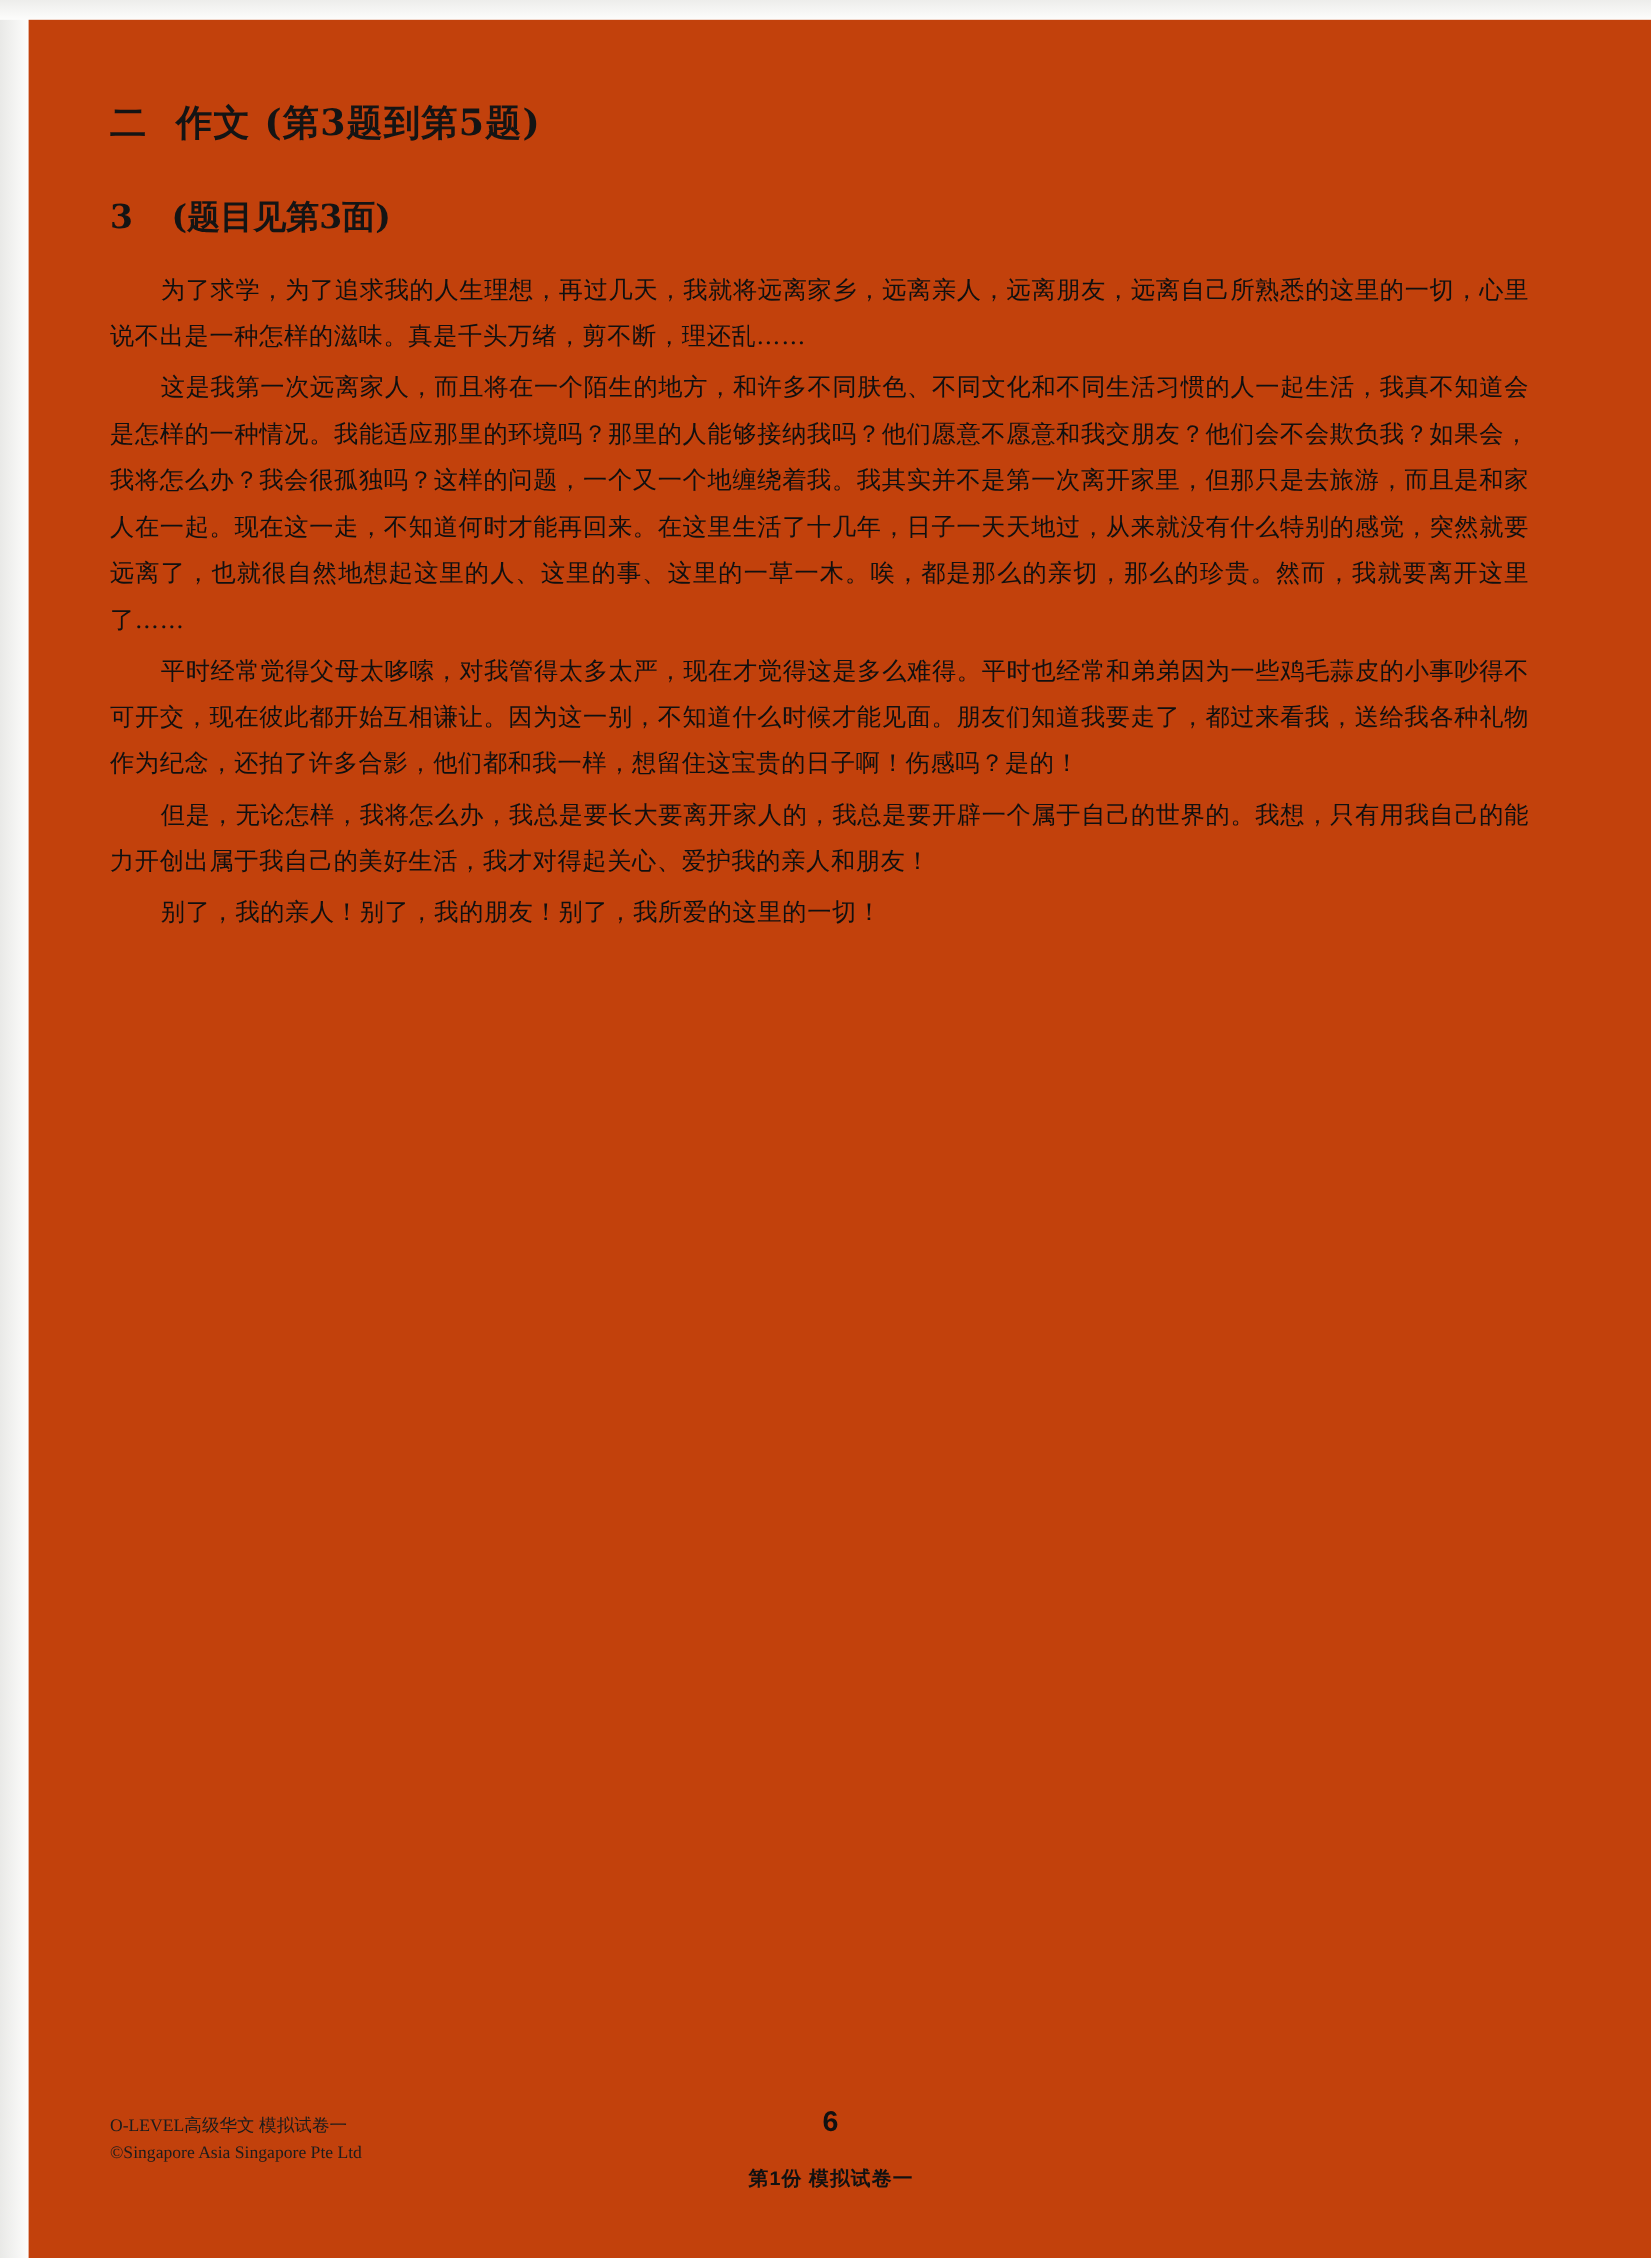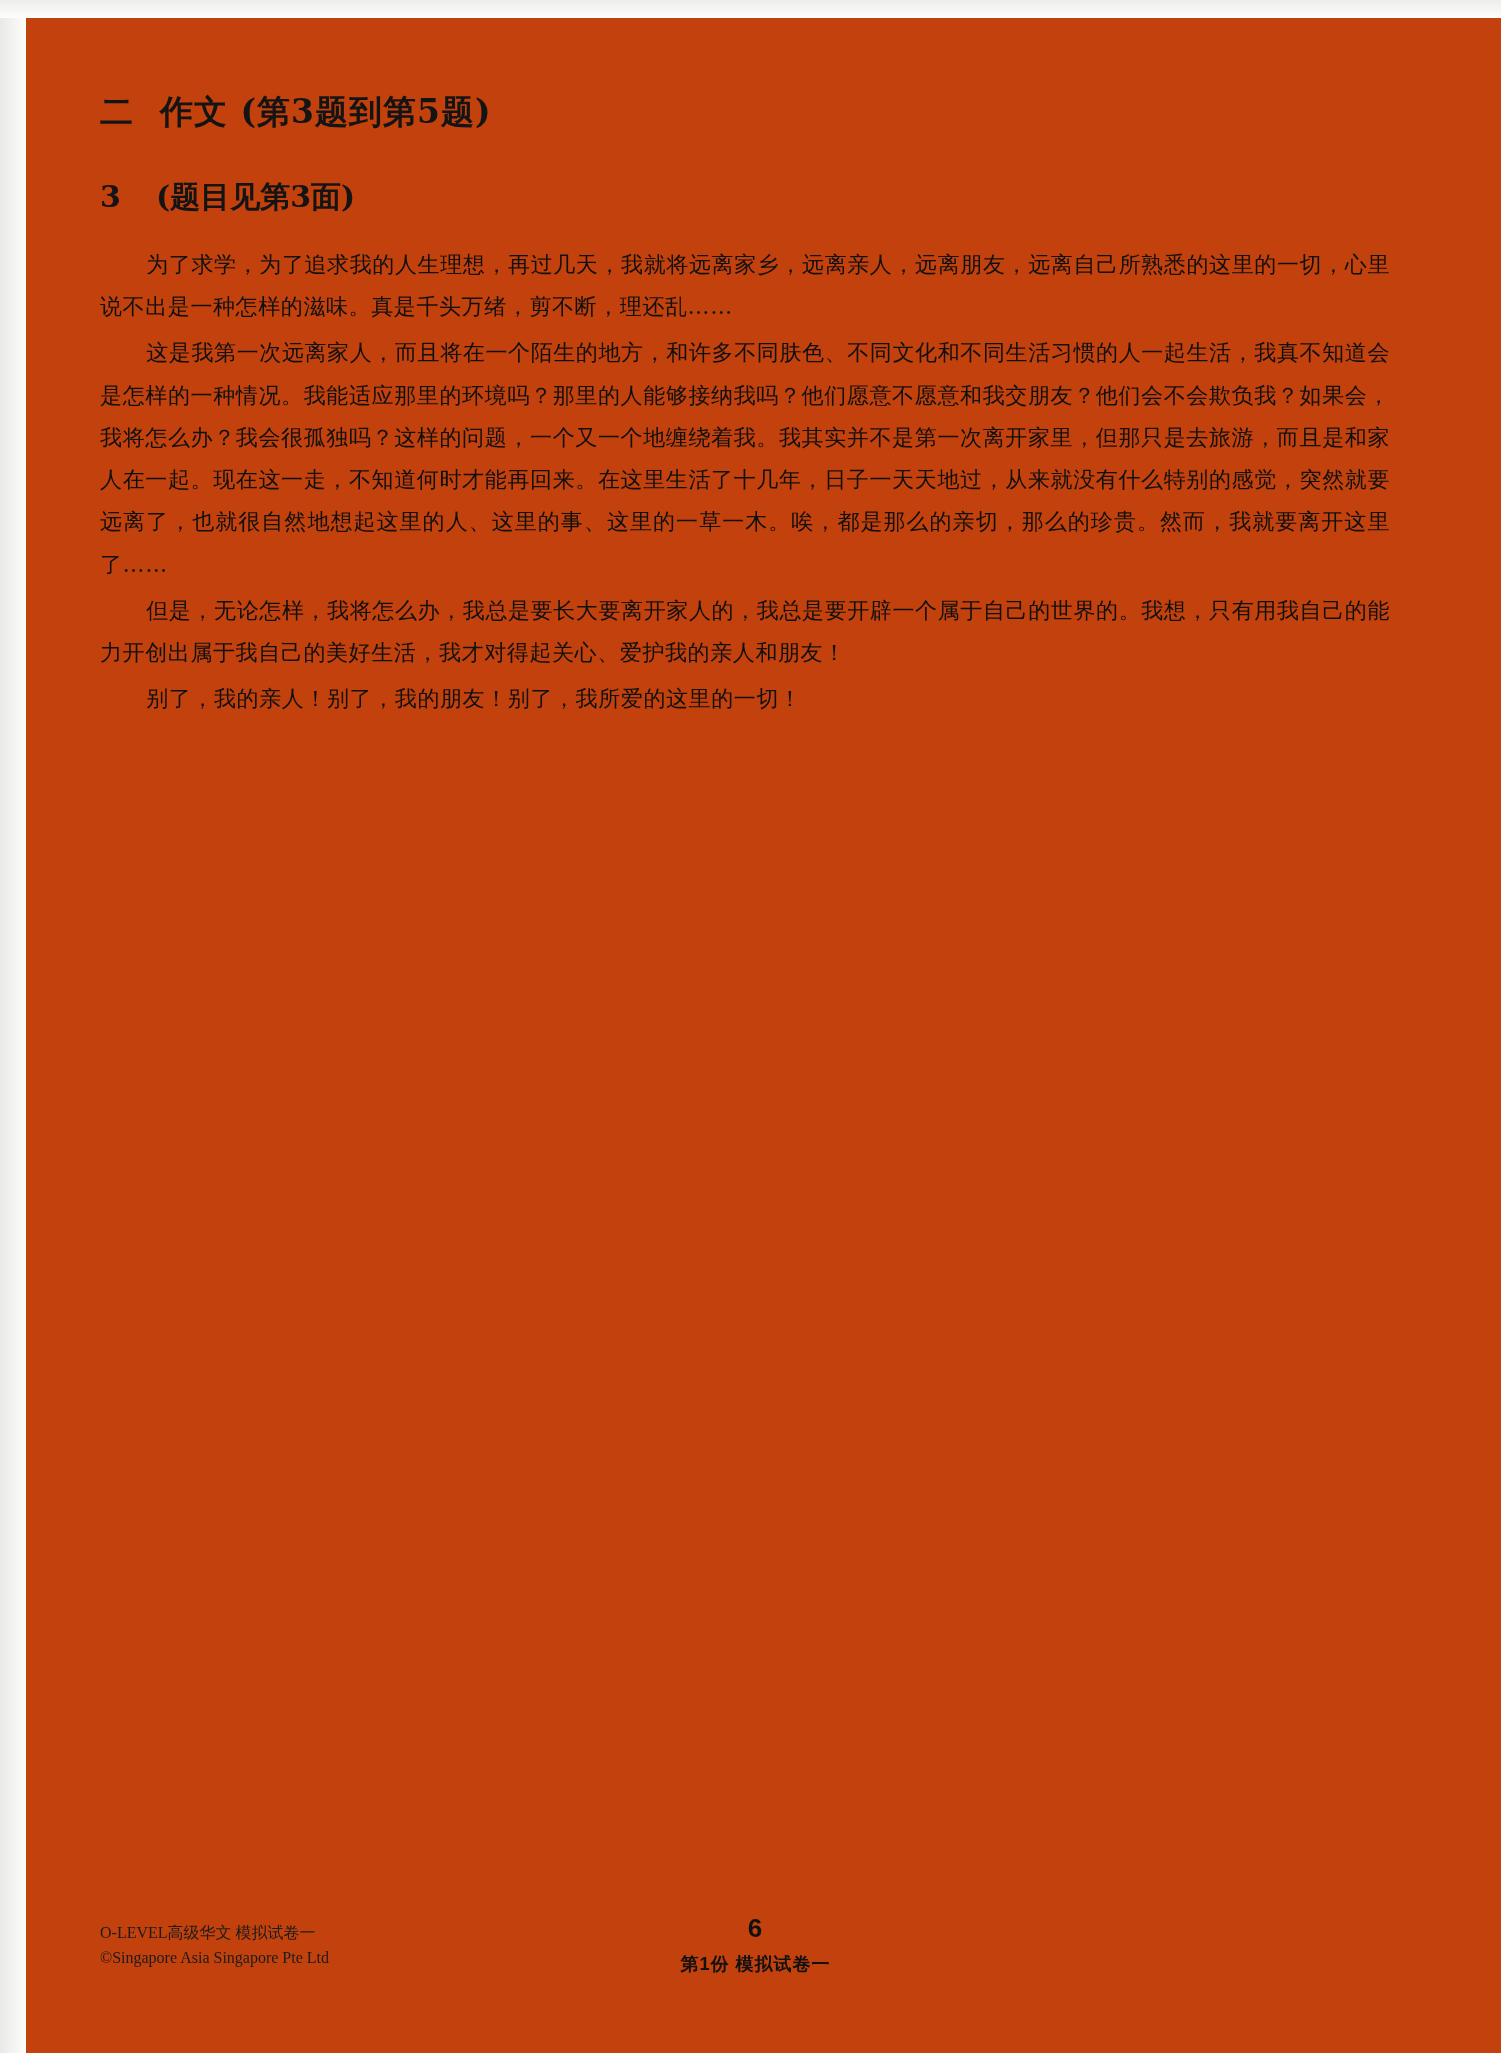--- a/index.html
+++ b/index.html
@@ -102,21 +102,21 @@
     text-align: center;
   }
   .page-number {
     font-family: "Liberation Sans", sans-serif;
     font-size: 26px;
     font-weight: 700;
     color: #111111;
     letter-spacing: 1px;
   }
   .footer-center-sub {
-    margin-top: 8px;
+    margin-top: 24px;
     font-family: "Liberation Sans", sans-serif;
     font-size: 18px;
     font-weight: 700;
     color: #111111;
     letter-spacing: 1px;
   }
 </style>
 </head>
 <body>
 
@@ -131,20 +131,21 @@
     </div>
 
     <div class="question-line">
       <span class="qnum">3</span>
       <span class="qtext">(题目见第3面)</span>
     </div>
 
     <div class="essay">
       <p>为了求学，为了追求我的人生理想，再过几天，我就将远离家乡，远离亲人，远离朋友，远离自己所熟悉的这里的一切，心里说不出是一种怎样的滋味。真是千头万绪，剪不断，理还乱……</p>
       <p>这是我第一次远离家人，而且将在一个陌生的地方，和许多不同肤色、不同文化和不同生活习惯的人一起生活，我真不知道会是怎样的一种情况。我能适应那里的环境吗？那里的人能够接纳我吗？他们愿意不愿意和我交朋友？他们会不会欺负我？如果会，我将怎么办？我会很孤独吗？这样的问题，一个又一个地缠绕着我。我其实并不是第一次离开家里，但那只是去旅游，而且是和家人在一起。现在这一走，不知道何时才能再回来。在这里生活了十几年，日子一天天地过，从来就没有什么特别的感觉，突然就要远离了，也就很自然地想起这里的人、这里的事、这里的一草一木。唉，都是那么的亲切，那么的珍贵。然而，我就要离开这里了……</p>
+      <p>平时经常觉得父母太哆嗦，对我管得太多太严，现在才觉得这是多么难得。平时也经常和弟弟因为一些鸡毛蒜皮的小事吵得不可开交，现在彼此都开始互相谦让。因为这一别，不知道什么时候才能见面。朋友们知道我要走了，都过来看我，送给我各种礼物作为纪念，还拍了许多合影，他们都和我一样，想留住这宝贵的日子啊！伤感吗？是的！</p>
       <p>但是，无论怎样，我将怎么办，我总是要长大要离开家人的，我总是要开辟一个属于自己的世界的。我想，只有用我自己的能力开创出属于我自己的美好生活，我才对得起关心、爱护我的亲人和朋友！</p>
       <p>别了，我的亲人！别了，我的朋友！别了，我所爱的这里的一切！</p>
     </div>
 
   </div>
 
   <div class="footer">
     <div class="footer-left">
       <div>O-LEVEL高级华文 模拟试卷一</div>
       <div>©Singapore Asia Singapore Pte Ltd</div>

